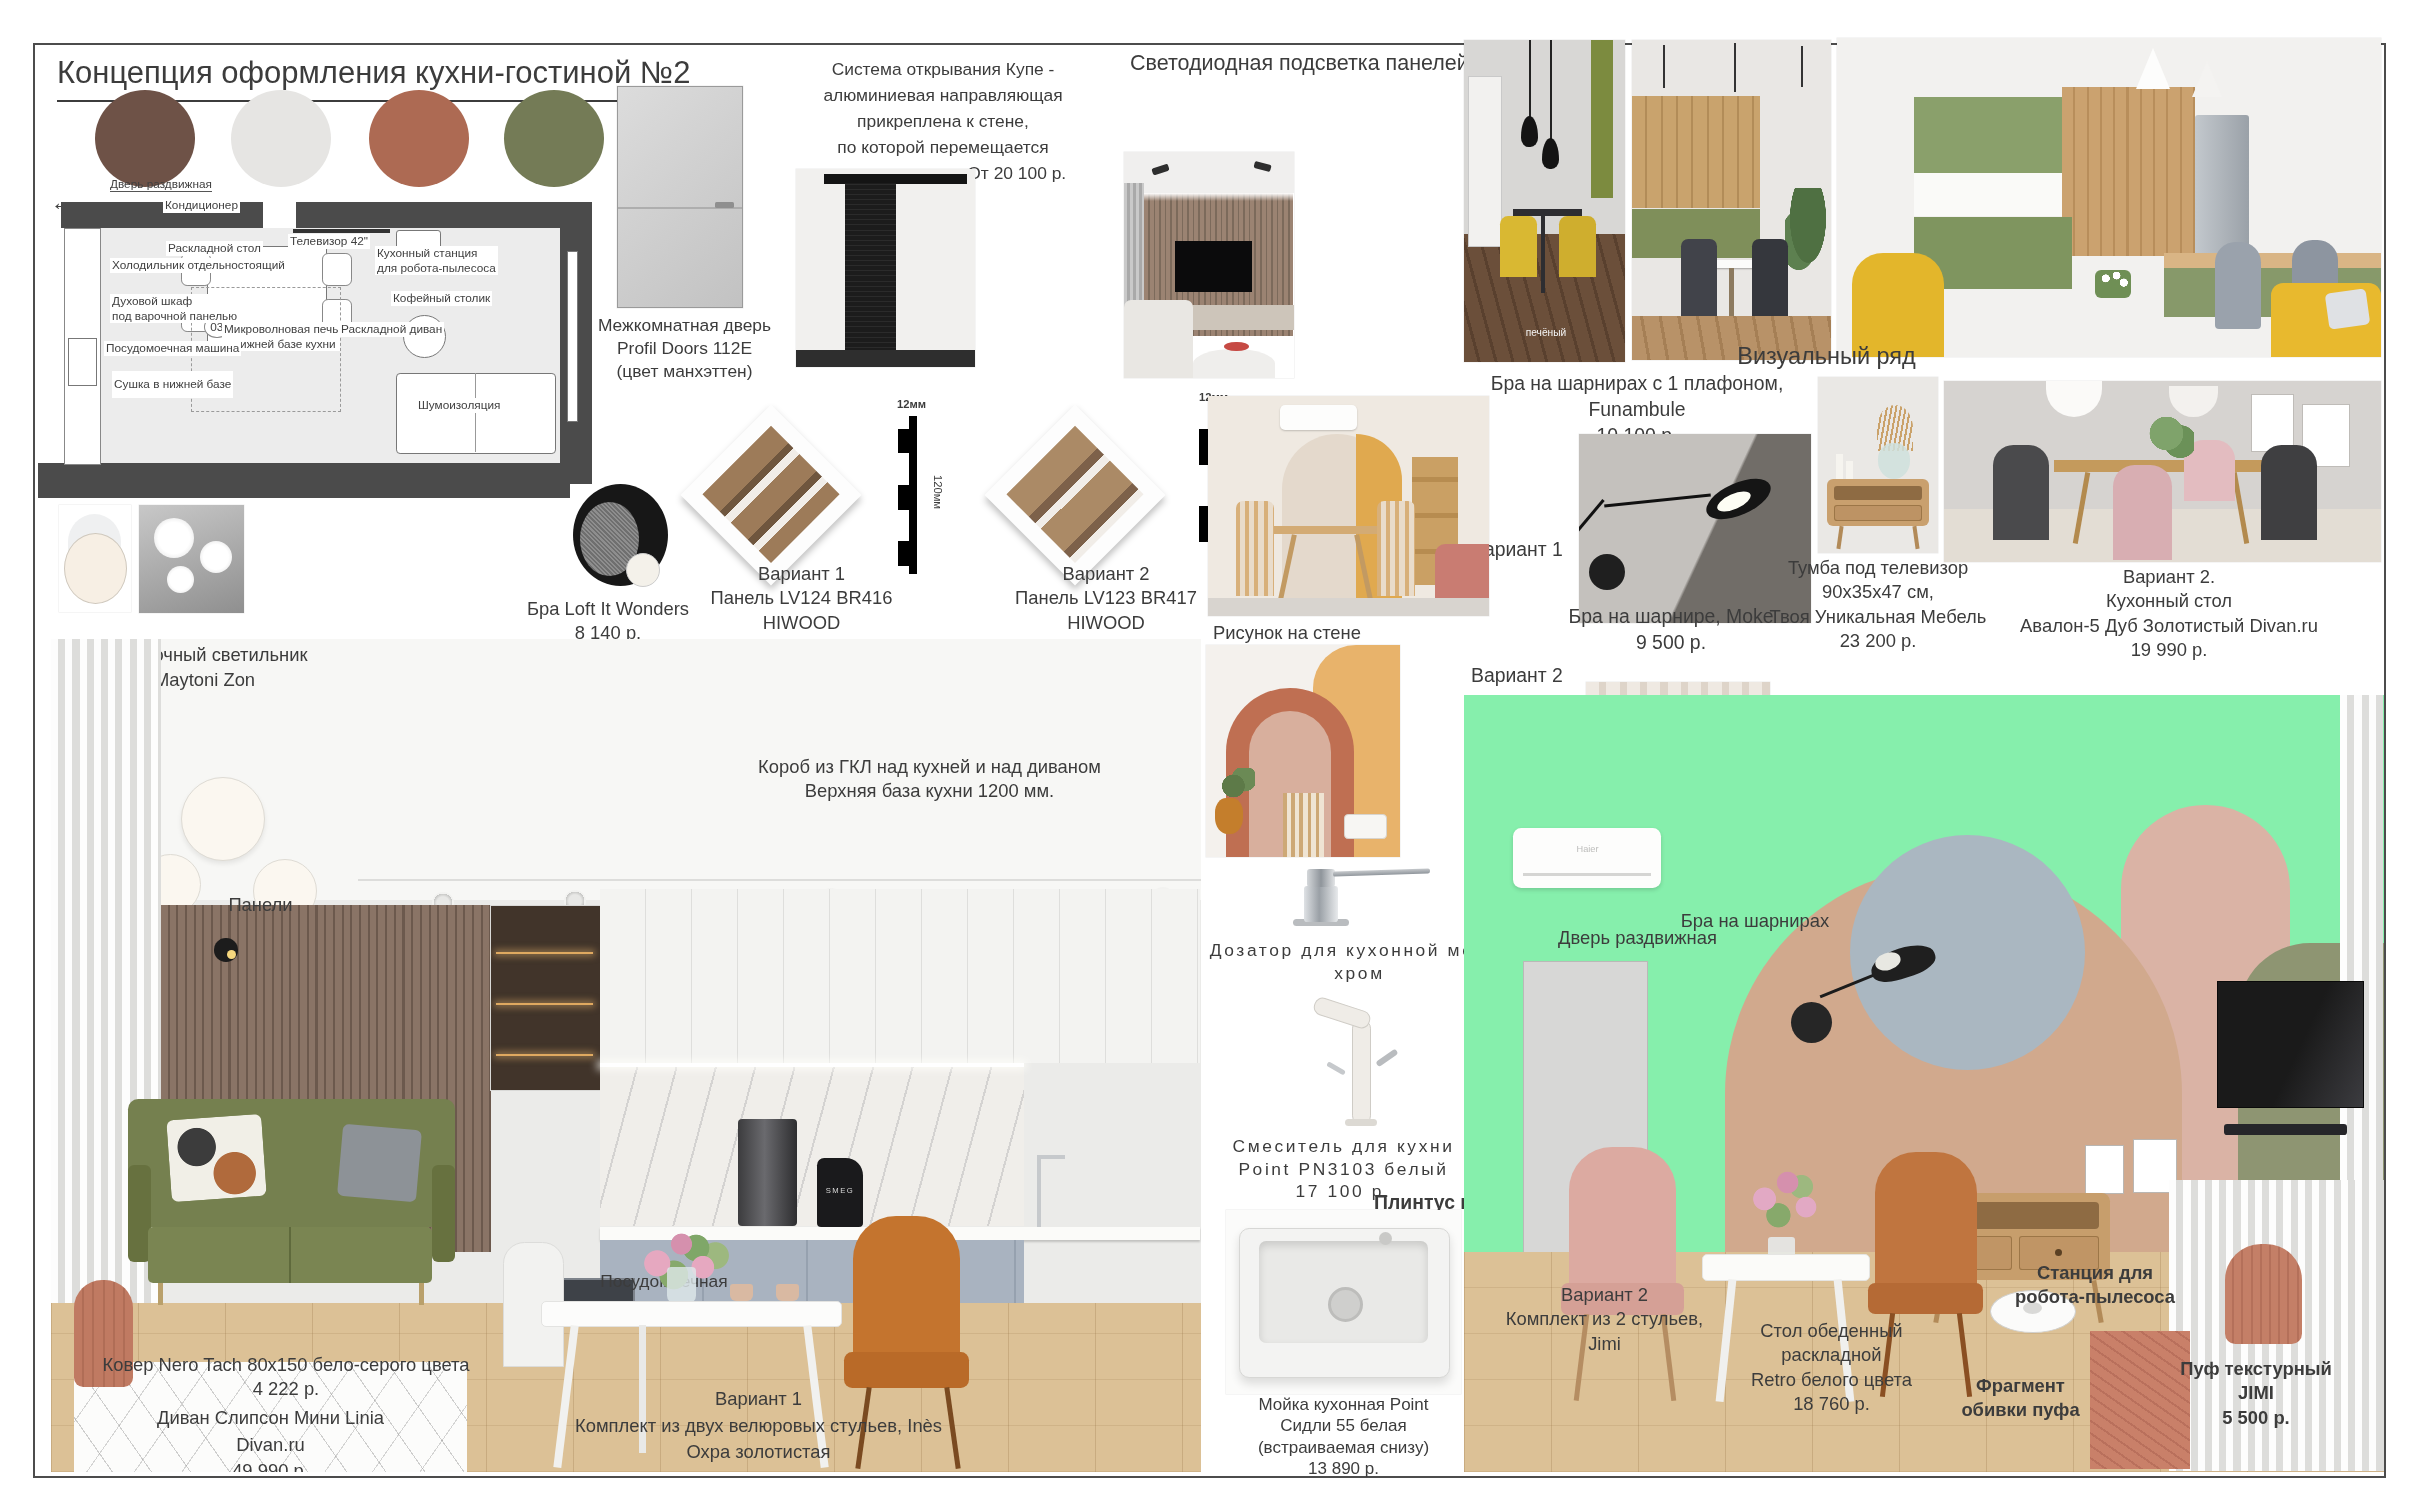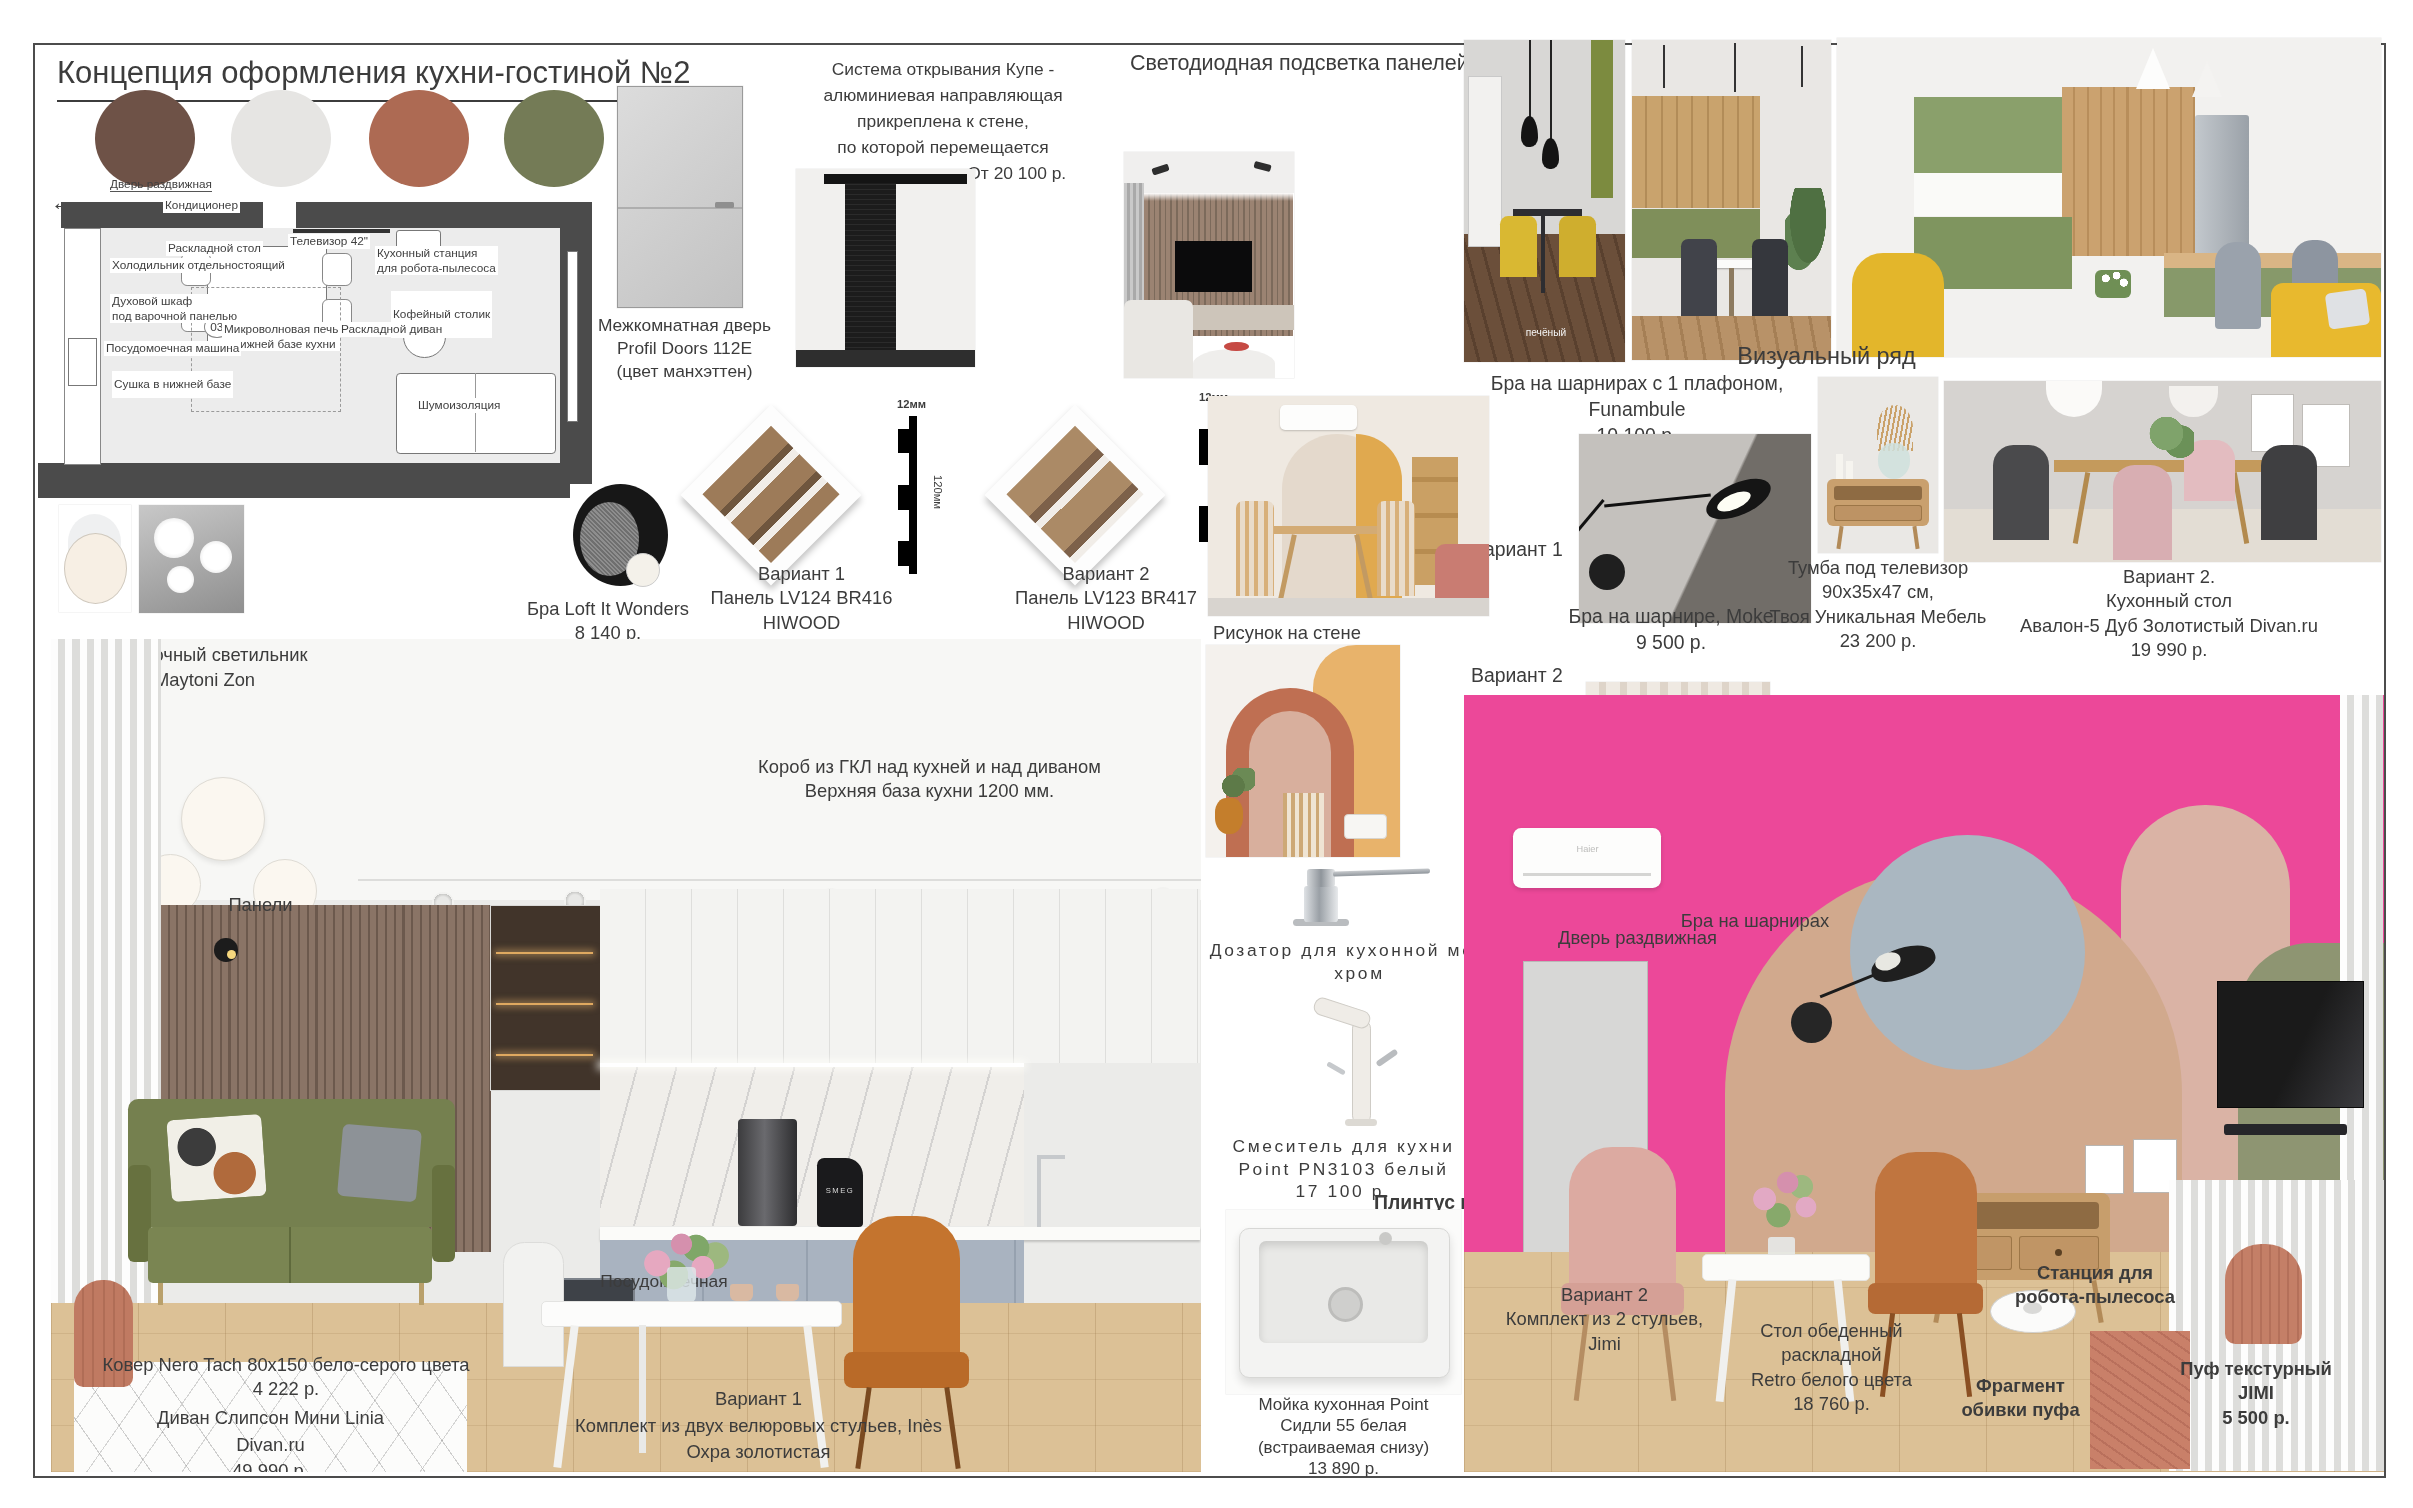--- a/index.html
+++ b/index.html
@@ -68,21 +68,21 @@
   <div class="pl" style="left:166px;top:147px;width:23.5px;height:20.4px;border:1px solid #888;border-radius:50%;text-align:center;line-height:20.4px;background:#fff;">03</div>
 
   <div class="pl" style="left:125px;top:29px;background:#fff;padding:0 2px;">Кондиционер</div>
   <div class="pl" style="left:250px;top:65px;background:#fff;padding:0 2px;">Телевизор 42"</div>
   <div class="pl" style="left:128px;top:72px;background:#fff;padding:0 2px;">Раскладной стол</div>
   <div class="pl" style="left:72px;top:89px;background:#fff;padding:0 2px;">Холодильник отдельностоящий</div>
   <div class="pl" style="left:337px;top:77px;background:#fff;padding:0 2px;">Кухонный станция
 для робота-пылесоса</div>
   <div class="pl" style="left:72px;top:125px;background:#fff;padding:0 2px;">Духовой шкаф
 под варочной панелью</div>
-  <div class="pl" style="left:353px;top:122px;background:#fff;padding:16px 2px;">Кофейный столик</div>
+  <div class="pl" style="left:353px;top:122px;background:#fff;padding:0 2px;">Кофейный столик</div>
   <div class="pl" style="left:184px;top:153px;background:#fff;padding:0 2px;">Микроволновая печь
 в нижней базе кухни</div>
   <div class="pl" style="left:301px;top:153px;background:#fff;padding:0 2px;">Раскладной диван</div>
   <div class="pl" style="left:66px;top:172px;background:#fff;padding:0 2px;">Посудомоечная машина</div>
   <div class="pl" style="left:74px;top:202px;background:#fff;padding:6px 2px;">Сушка в нижней базе</div>
   <div class="pl" style="left:378px;top:229px;background:#fff;padding:0 2px;">Шумоизоляция</div>
 </div>
 
 <div class="ph" style="left:59px;top:505px;width:72px;height:107px;">
   <div class="a" style="left:9.2px;top:9.2px;width:53px;height:56px;background:#eff0f1;border-radius:50% 50% 0 0;"></div>
@@ -406,21 +406,21 @@
 4 222 р.</div>
   <div class="t" style="left:61px;top:766px;width:317px;font-size:18.4px;line-height:1.45;">Диван Слипсон Мини Linia
 Divan.ru
 49 990 р.</div>
   <div class="t" style="left:493px;top:747px;width:429px;font-size:18.4px;line-height:1.45;">Вариант 1
 Комплект из двух велюровых стульев, Inès
 Охра золотистая
 21 200 р. (за 2 шт.)</div>
 </div>
 
-<div class="a" style="left:1464px;top:695px;width:920px;height:777px;background:#ec4899;overflow:hidden;">
+<div class="a" style="left:1464px;top:695px;width:920px;height:777px;background:#86efac;overflow:hidden;">
 
   <div class="a" style="left:657px;top:110px;width:169px;height:478px;background:#dab3a5;border-radius:84px 84px 0 0;"></div>
   <div class="a" style="left:774px;top:248px;width:146px;height:340px;background:#8e9572;border-radius:72px 0 0 0;"></div>
   <div class="a" style="left:261px;top:171px;width:457px;height:416px;background:#d1a98d;border-radius:228px 228px 0 0;"></div>
   <div class="a" style="left:386px;top:140px;width:235px;height:235px;border-radius:50%;background:#aab7c1;"></div>
 
   <div class="a curt" style="left:876px;top:0;width:43px;height:588px;"></div>
 
   <div class="a" style="left:49px;top:133px;width:148px;height:60px;background:#fdfdfc;border-radius:8.2px;box-shadow:0 2px 4.1px rgba(0,0,0,.15);">
     <div class="ln" style="left:10.2px;top:45px;width:128px;height:3.1px;background:#d5d5d3;"></div>

